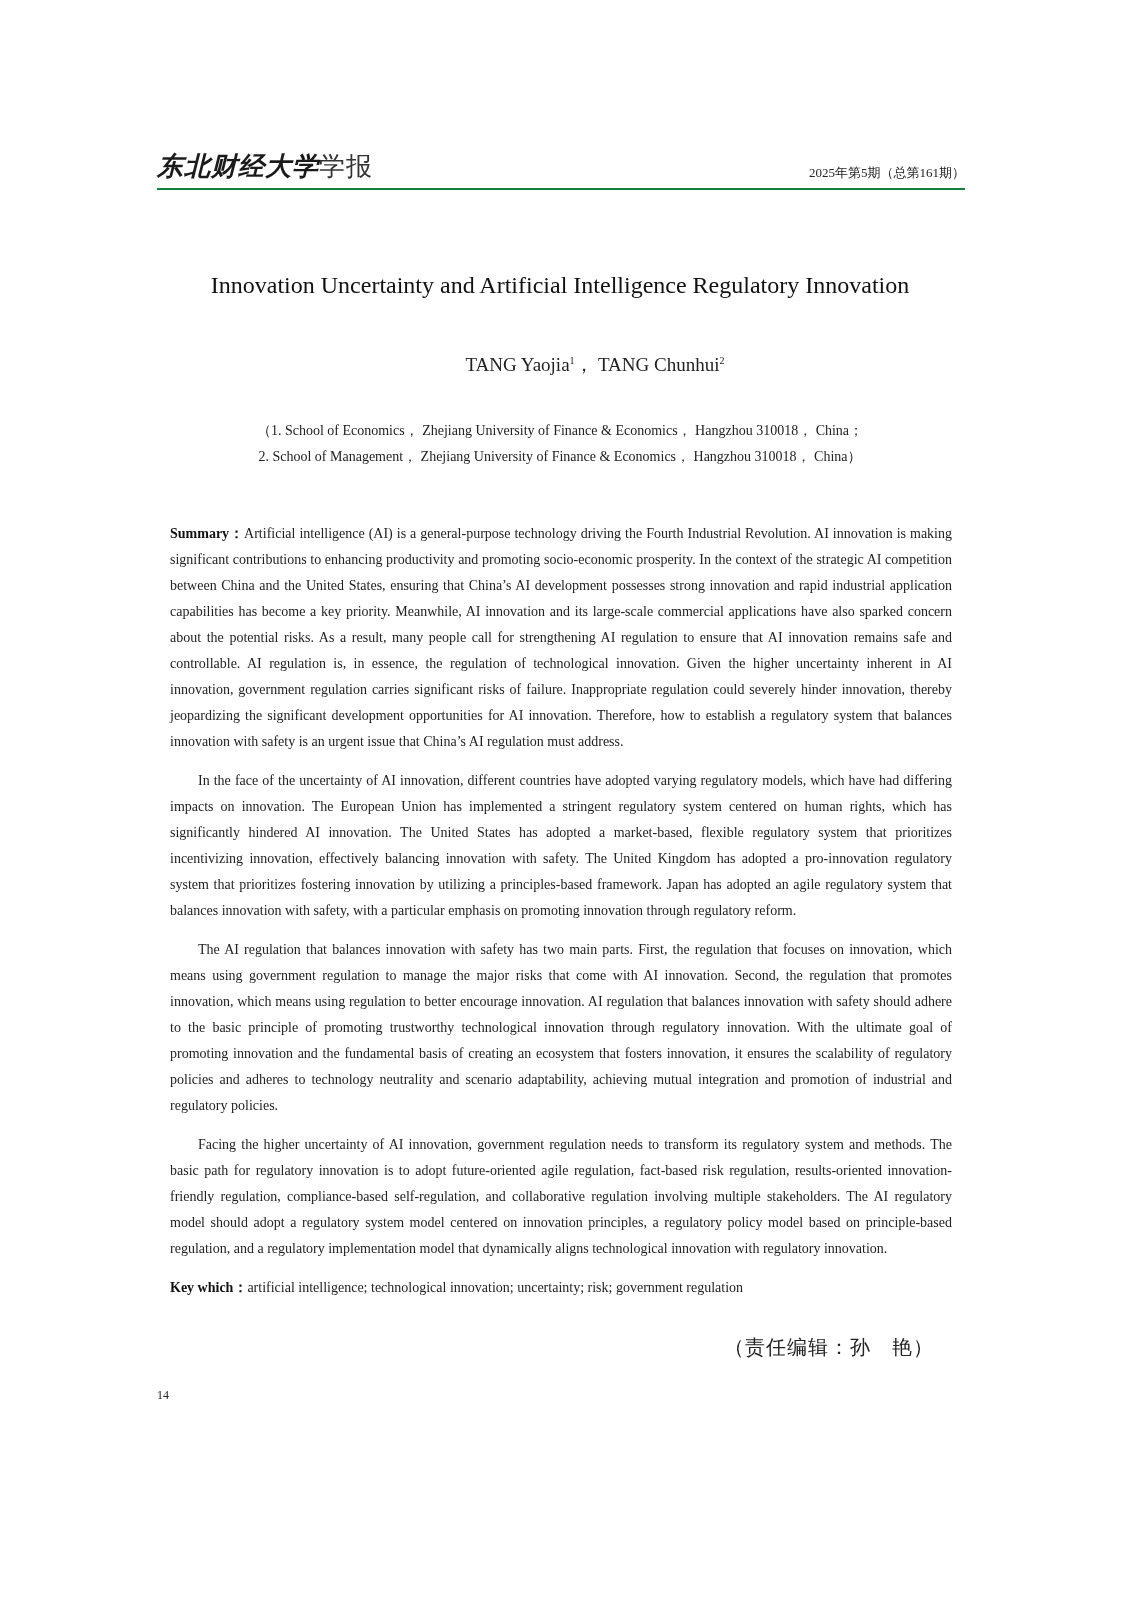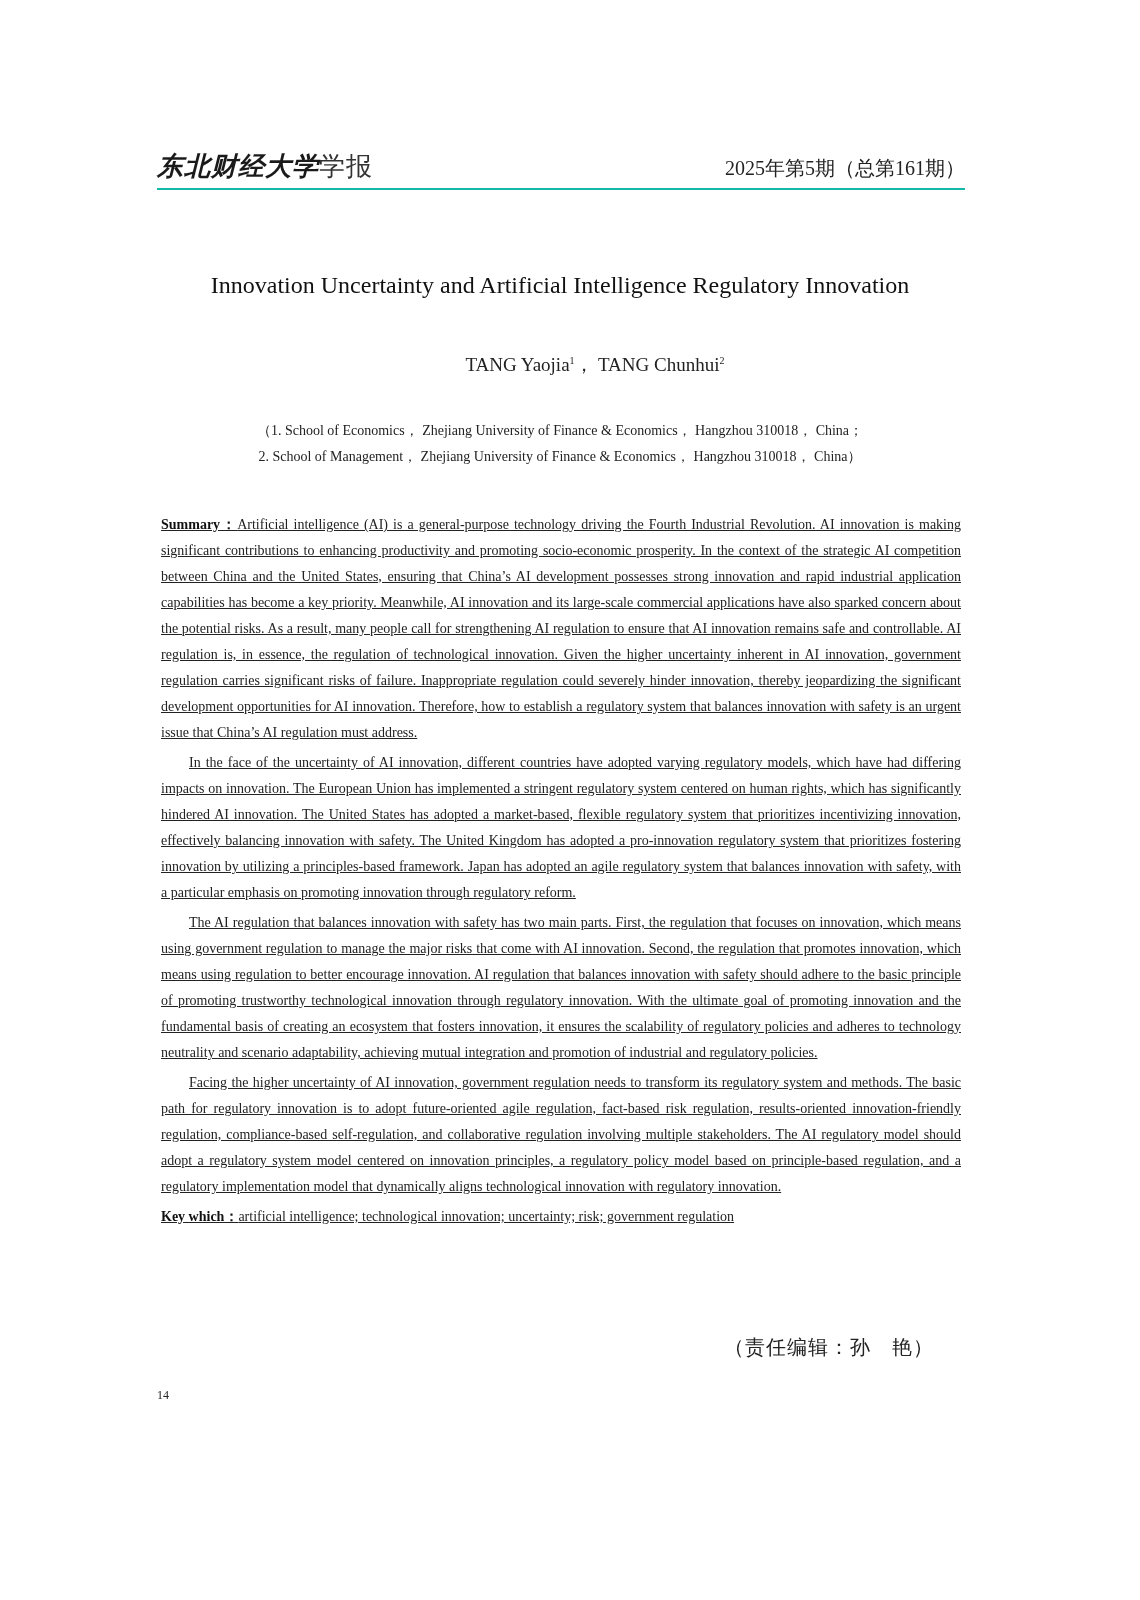--- a/index.html
+++ b/index.html
@@ -1,29 +1,29 @@
 <!DOCTYPE html>
 <html><head>
 <meta charset="utf-8">
 <style>
   html, body { margin: 0; padding: 0; background: #ffffff; }
   body { width: 1140px; height: 1600px; position: relative; overflow: hidden; color: #222; }
   .page { position: absolute; left: 0; top: 0; width: 1140px; height: 1600px; }
-  .header { position: absolute; left: 157px; top: 148px; width: 808px; height: 40px; border-bottom: 2px solid #14b8a6; }
+  .header { position: absolute; left: 157px; top: 148px; width: 808px; height: 40px; border-bottom: 2px solid #15803d; }
   .journal-logo { position: absolute; left: 0; bottom: 4px; font-family: "DejaVu Serif", serif; font-size: 26px; font-weight: bold; font-style: italic; color: #1a1a1a; letter-spacing: 1px; }
   .journal-logo .plain { font-style: normal; font-weight: normal; color: #333; }
-  .issue { position: absolute; right: 0; bottom: 6px; font-family: "Liberation Serif", serif; font-size: 20px; color: #222; }
+  .issue { position: absolute; right: 0; bottom: 6px; font-family: "Liberation Serif", serif; font-size: 13px; color: #222; }
   .title { position: absolute; left: 0; width: 1120px; top: 272px; text-align: center; font-family: "Liberation Serif", serif; font-weight: normal; font-size: 24px; color: #111; }
   .authors { position: absolute; left: 0; width: 1120px; top: 352px; text-align: center; font-family: "Liberation Serif", serif; font-size: 19px; color: #222; padding-left: 35px; }
   .authors sup { font-size: 10px; }
   .affil { position: absolute; left: 0; width: 1120px; text-align: center; font-family: "Liberation Serif", serif; font-size: 14px; color: #222; }
   .affil1 { top: 422px; }
   .affil2 { top: 448px; }
   .body-text { position: absolute; left: 157px; width: 808px; top: 508px; font-family: "Liberation Serif", serif; font-size: 14px; line-height: 26px; color: #222; text-align: justify; }
-  .body-text p { margin: 4px; text-decoration: underline; }
+  .body-text p { margin: 13px; }
   .body-text p.indent { text-indent: 2em; }
   .label { font-weight: bold; color: #111; }
   .editor { position: absolute; right: 206px; top: 1334px; font-family: "DejaVu Sans", sans-serif; font-size: 20px; font-weight: normal; color: #222; letter-spacing: 1px; }
   .page-num { position: absolute; left: 157px; top: 1388px; font-family: "Liberation Serif", serif; font-size: 12px; color: #222; }
 </style>
 </head>
 <body>
 
 <div class="page">
 

